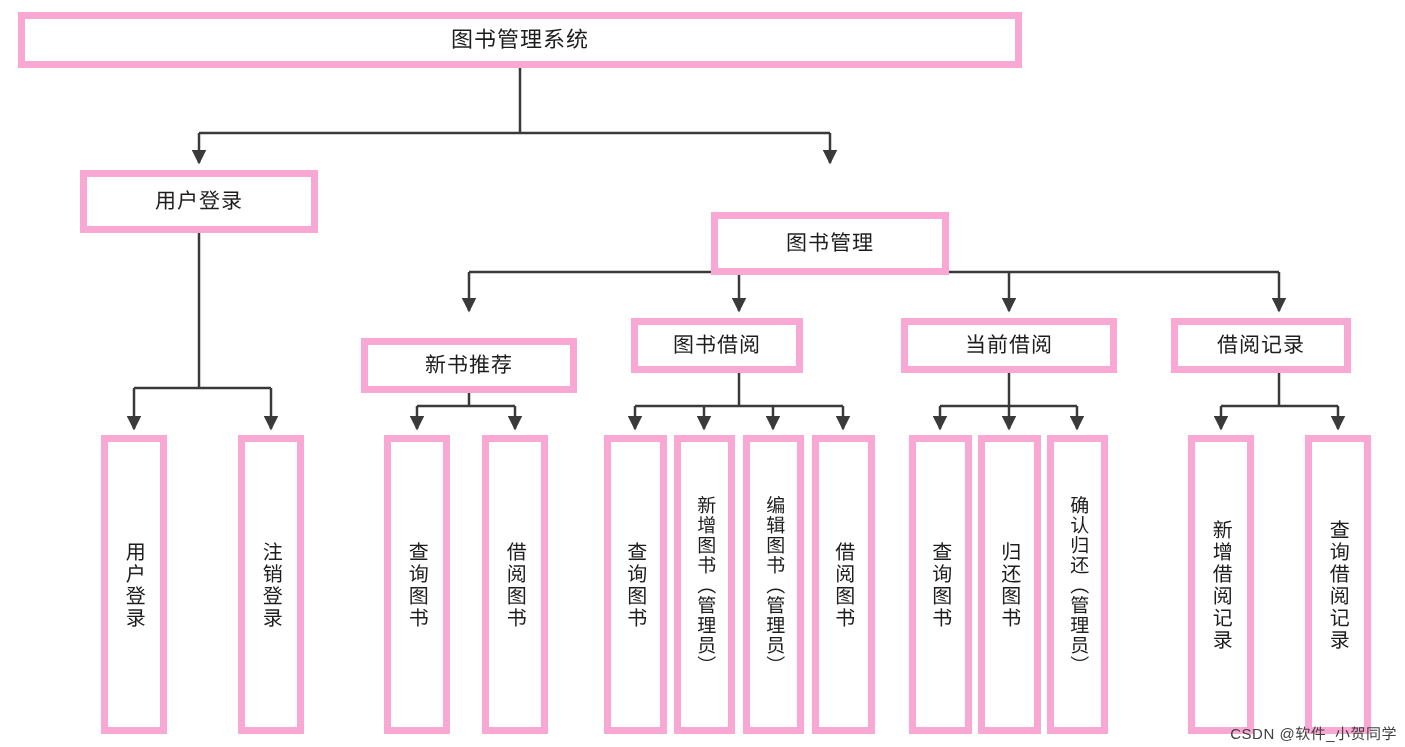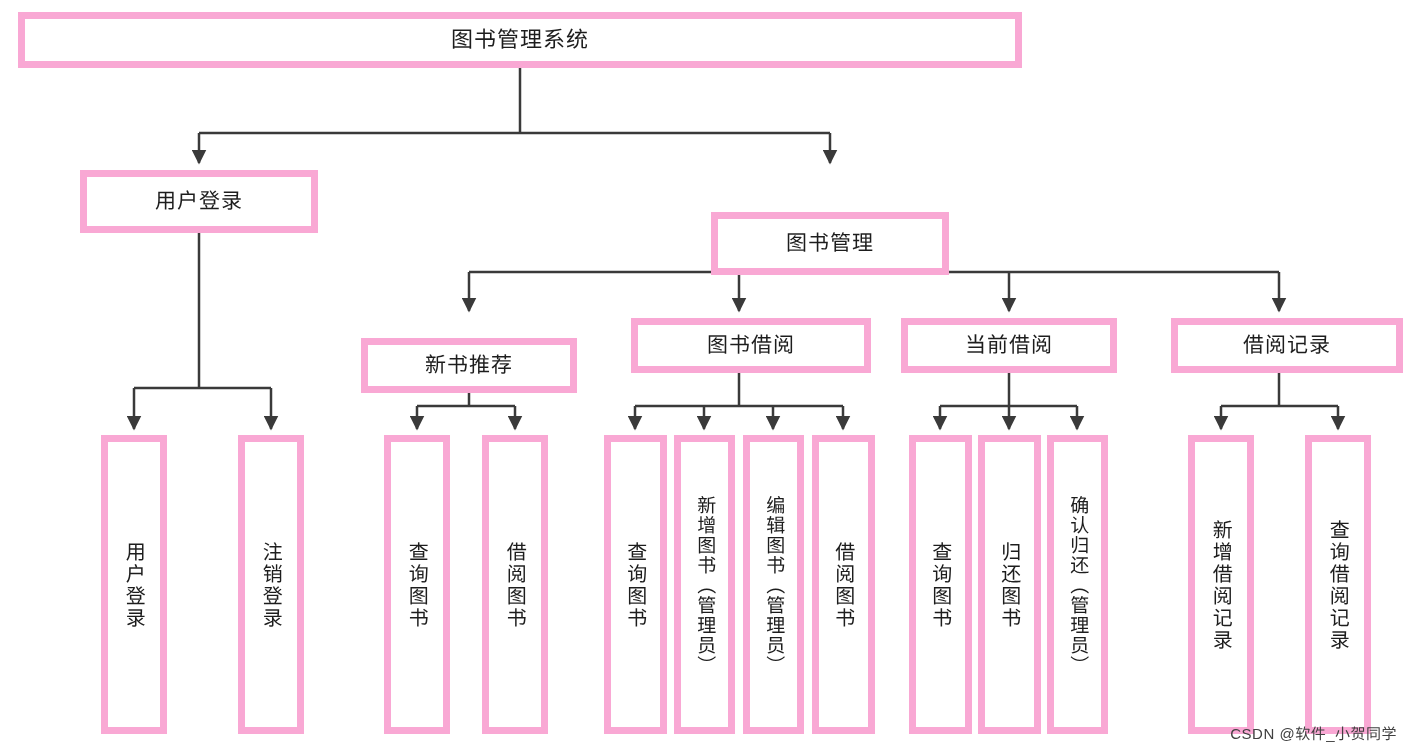--- a/index.html
+++ b/index.html
@@ -139,27 +139,27 @@
   <div class="node horiz" style="left:80px; top:170px; width:238px; height:63px;">
     <span class="label">用户登录</span>
   </div>
   <div class="node horiz" style="left:711px; top:170px; width:238px; height:63px;margin-top:42px;">
     <span class="label">图书管理</span>
   </div>
 
   <div class="node horiz" style="left:361px; top:318px; width:216px; height:55px;margin-top:20px;">
     <span class="label">新书推荐</span>
   </div>
-  <div class="node horiz" style="left:631px; top:318px; width:240px; height:55px;">
+  <div class="node horiz" style="left:631px; top:318px; width:172px; height:55px;">
     <span class="label">图书借阅</span>
   </div>
   <div class="node horiz" style="left:901px; top:318px; width:216px; height:55px;">
     <span class="label">当前借阅</span>
   </div>
-  <div class="node horiz" style="left:1171px; top:318px; width:232px; height:55px;">
+  <div class="node horiz" style="left:1171px; top:318px; width:180px; height:55px;">
     <span class="label">借阅记录</span>
   </div>
 
   <div class="node vert" style="left:101px; top:435px; width:66px; height:299px;">
     <span class="label">用户登录</span>
   </div>
   <div class="node vert" style="left:238px; top:435px; width:66px; height:299px;">
     <span class="label">注销登录</span>
   </div>
 

